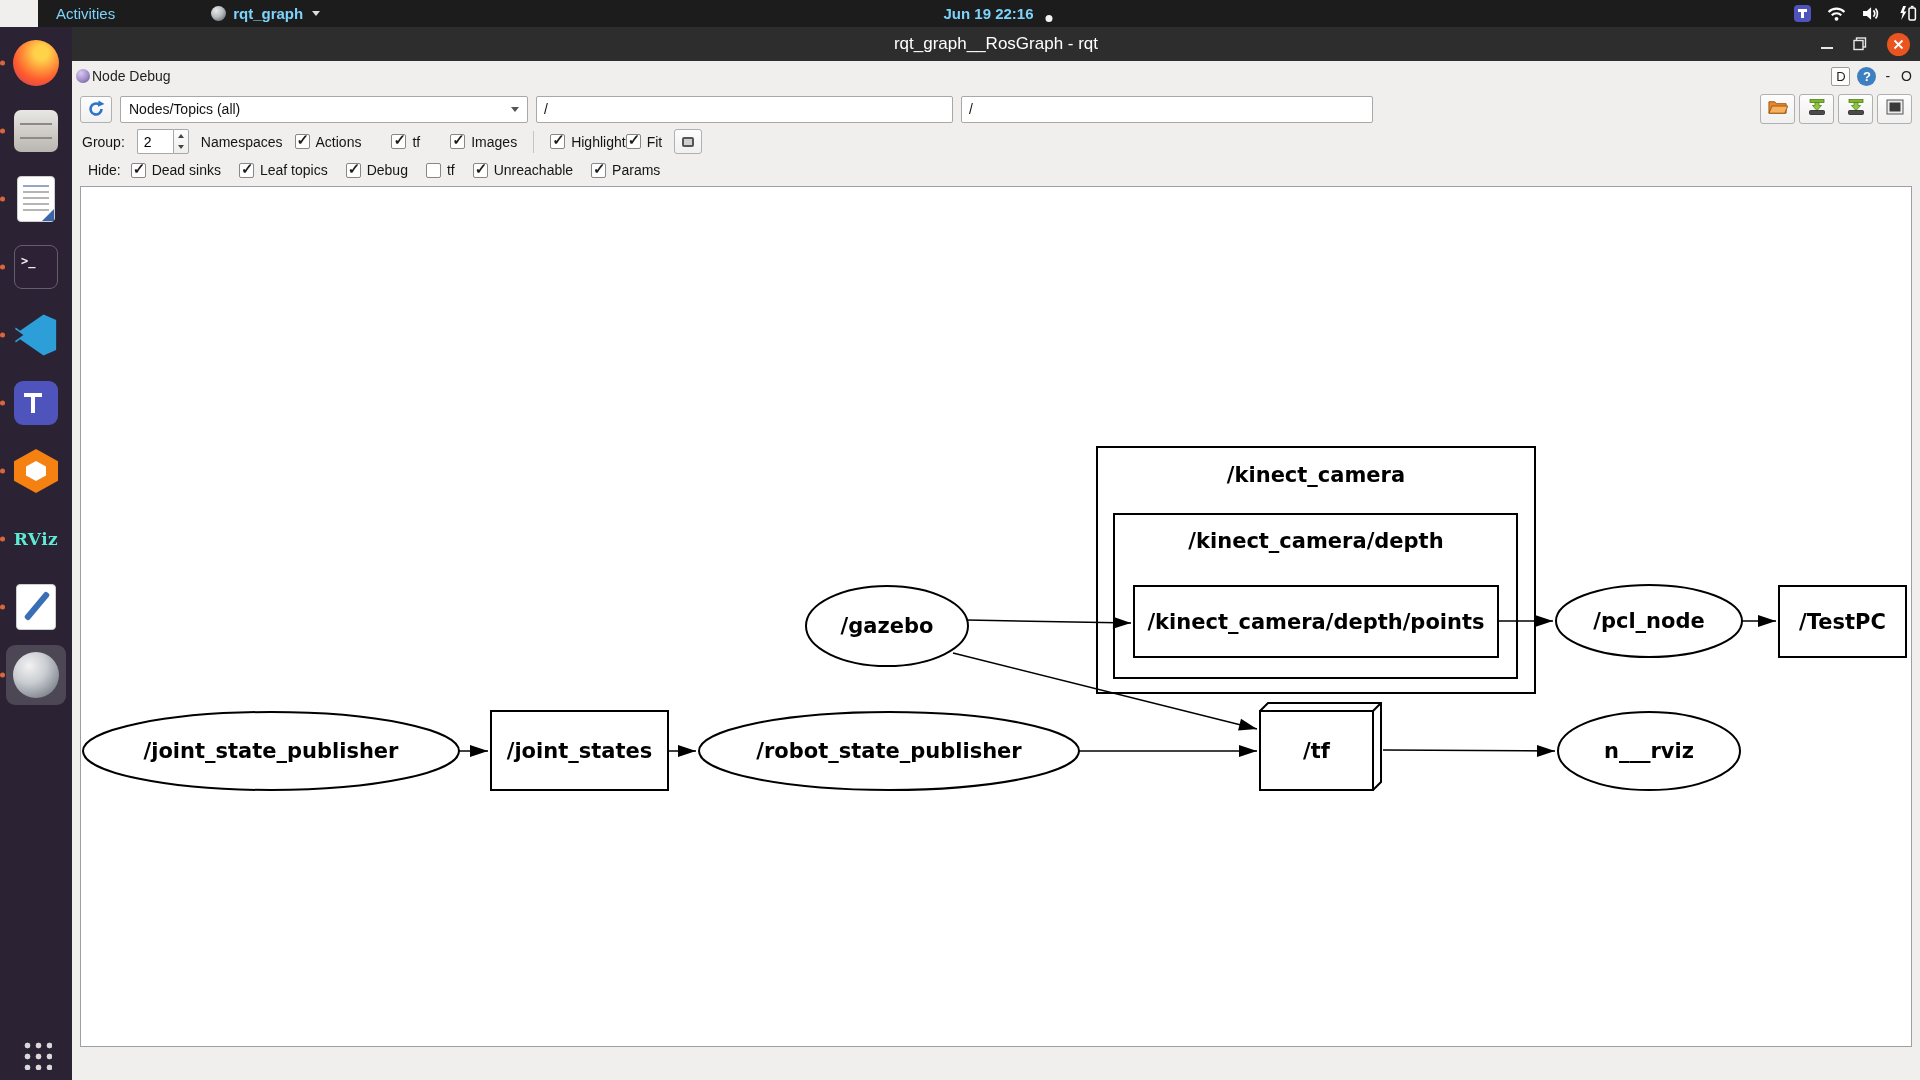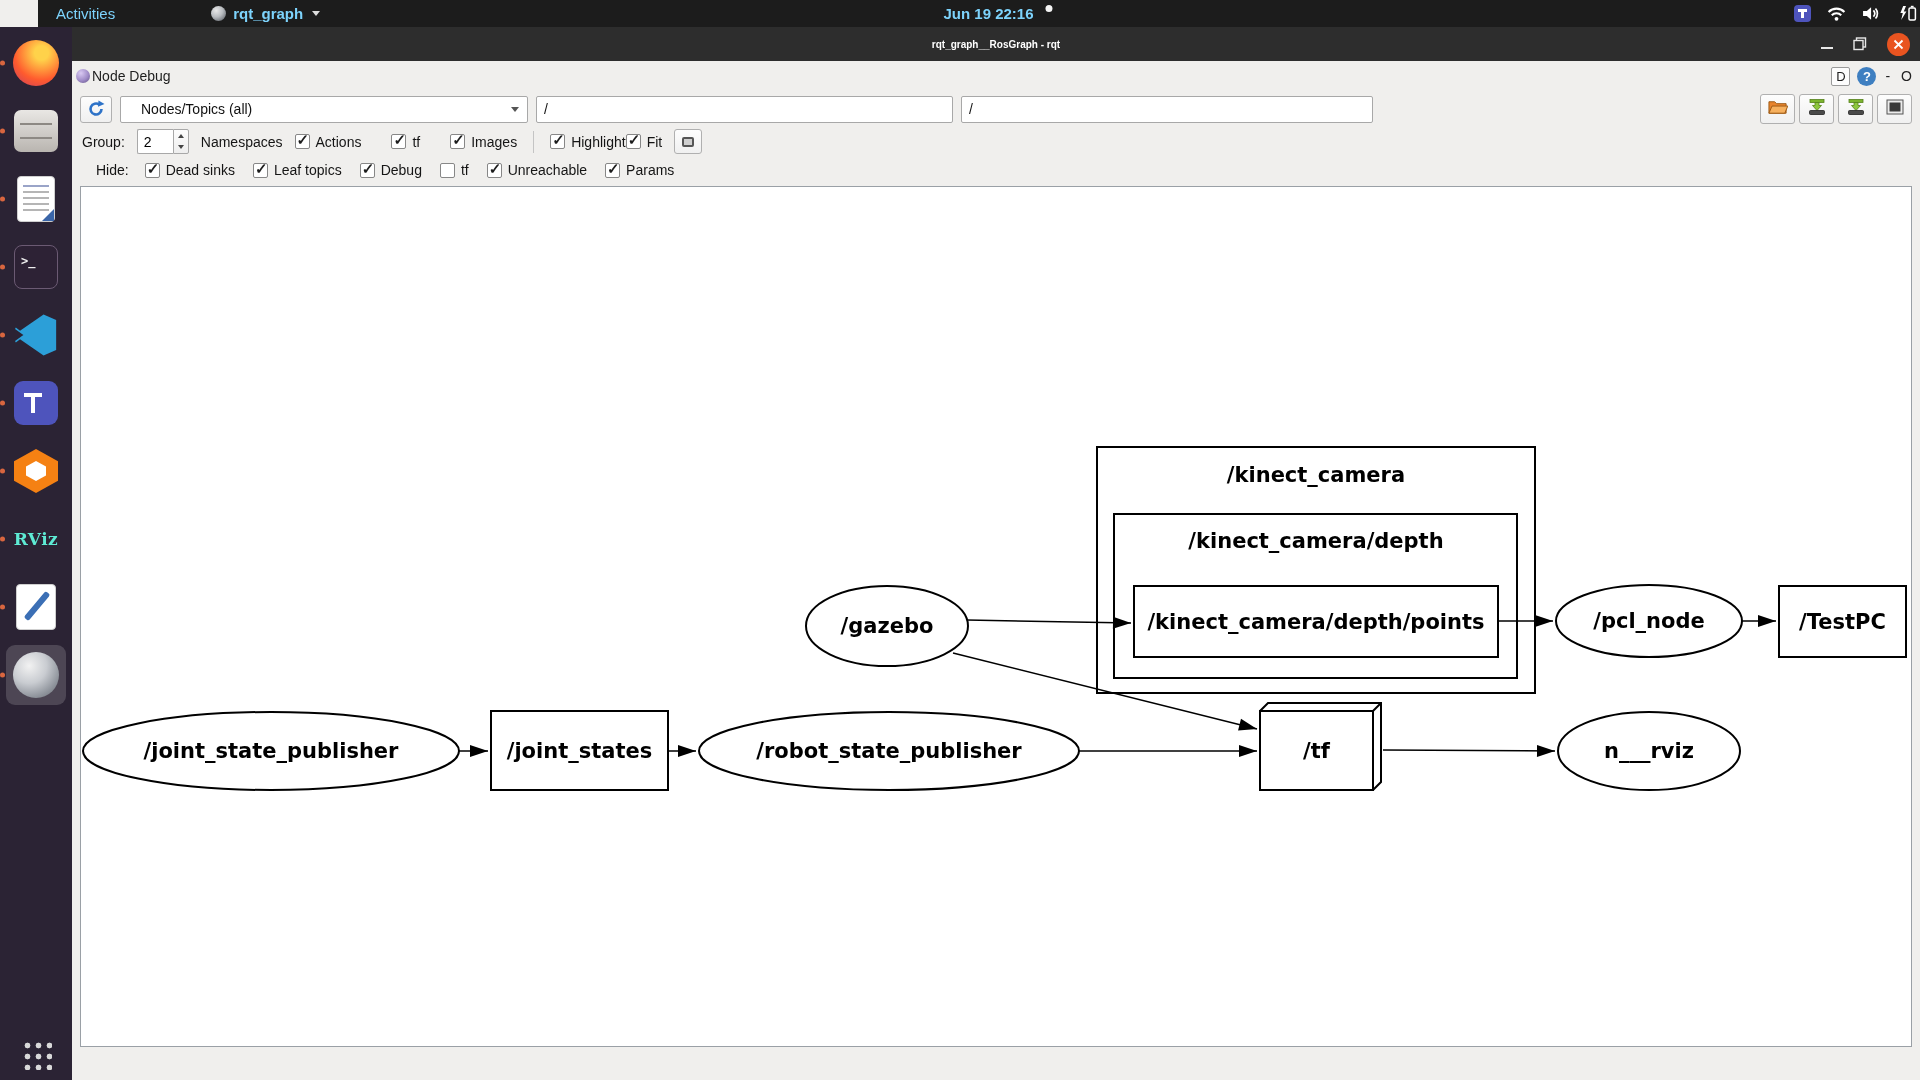--- a/index.html
+++ b/index.html
@@ -8,21 +8,21 @@
 
   
   .top-panel{position:absolute;left:0;top:0;width:1920px;height:27px;background:#1c1c1c;
     color:#7dd3fc;display:flex;align-items:center;font-size:15px;z-index:50;margin-left:38px;}
   .tp-activities{padding:0 18px;height:100%;display:flex;align-items:center;cursor:default;}
   .tp-app{display:flex;align-items:center;gap:7px;margin-left:78px;font-weight:bold;}
   .tp-sphere{width:15px;height:15px;border-radius:50%;
     background:radial-gradient(circle at 35% 30%,#e8e8e8,#b9bcc0 45%,#7d8187 75%,#55585d);}
   .tp-caret{width:0;height:0;border-left:4px solid transparent;border-right:4px solid transparent;
     border-top:5px solid #ddd;margin-left:2px;}
-  .tp-clock{position:absolute;left:50%;transform:translateX(-50%);display:flex;align-items:flex-start;gap:12px;font-weight:bold;}
+  .tp-clock{position:absolute;left:50%;transform:translateX(-50%);display:flex;align-items:flex-end;gap:12px;font-weight:bold;}
   .tp-dot{width:7px;height:7px;border-radius:50%;background:#f4f4f4;}
   .tp-tray{margin-left:auto;display:flex;align-items:center;gap:16px;padding-right:14px;}
   .tray-teams{width:17px;height:17px;border-radius:4px;background:#4E54BC;position:relative;}
   .tray-teams::before{content:"";position:absolute;left:4px;top:4px;width:9px;height:2.5px;background:#fff;}
   .tray-teams::after{content:"";position:absolute;left:7px;top:4px;width:2.5px;height:9px;background:#fff;}
 
   
   .dock{position:absolute;left:0;top:27px;width:72px;height:1053px;background:#2b2334;
     display:flex;flex-direction:column;align-items:center;padding-top:6px;z-index:40;}
   .dock-item{position:relative;width:60px;height:60px;margin-bottom:8px;border-radius:9px;
@@ -59,21 +59,21 @@
   .i-rviz{color:#5eead4;font-weight:bold;font-size:17px;font-family:"DejaVu Serif",serif;letter-spacing:0.5px;}
   .i-draw{width:40px;height:46px;background:#fff;border-radius:4px;border:1px solid #cfcfcf;position:relative;overflow:hidden;}
   .i-draw::before{content:"";position:absolute;left:17px;top:4px;width:6px;height:34px;background:#3b6fb5;
     transform:rotate(40deg);border-radius:2px;}
   .i-rqt{width:46px;height:46px;border-radius:50%;
     background:radial-gradient(circle at 35% 30%,#f2f2f2,#c9ccd1 40%,#8e939b 72%,#63676e);}
 
   
   .window{position:absolute;left:72px;top:27px;width:1848px;height:1053px;background:#f0efed;}
   .titlebar{position:absolute;left:0;top:0;width:100%;height:34px;background:#2d2d2d;
-    display:flex;align-items:center;justify-content:center;color:#fff;font-weight:bold;font-size:10px;}
+    display:flex;align-items:center;justify-content:center;color:#fff;font-weight:normal;font-size:17px;}
   .tb-controls{position:absolute;right:10px;top:0;height:34px;display:flex;align-items:center;gap:20px;}
   .tb-min{width:12px;height:2px;background:#e8e8e8;margin-top:8px;}
   .tb-close{width:23px;height:23px;border-radius:50%;background:#E95420;display:flex;
     align-items:center;justify-content:center;}
 
   
   .plugin-row{position:absolute;left:0;top:34px;width:100%;height:30px;display:flex;align-items:center;
     font-size:14px;color:#1e1e1e;padding-left:4px;}
   .pl-sphere{width:14px;height:14px;border-radius:50%;margin-right:2px;
     background:radial-gradient(circle at 35% 30%,#d9c9f2,#a08cc8 55%,#5e4f82);}
@@ -84,35 +84,35 @@
     display:flex;align-items:center;justify-content:center;font-size:13px;font-weight:bold;}
   .pc-min,.pc-close{font-size:14px;color:#222;padding:0 2px;}
 
   
   .toolbar{position:absolute;left:0;top:64px;width:100%;height:36px;display:flex;align-items:center;
     padding-left:8px;}
   .btn{border:1px solid #b0b0b0;border-radius:3px;background:linear-gradient(#fdfdfd,#f0f0f0);
     display:flex;align-items:center;justify-content:center;}
   .refresh-btn{width:32px;height:27px;margin-right:8px;}
   .combo{width:408px;height:27px;background:#fff;border:1px solid #a8a8a8;border-radius:2px;
-    display:flex;align-items:center;padding:0 20px;font-size:14px;color:#111;position:relative;}
+    display:flex;align-items:center;padding:0 8px;font-size:14px;color:#111;position:relative;}
   .combo-arrow{position:absolute;right:8px;width:0;height:0;border-left:4.5px solid transparent;
     border-right:4.5px solid transparent;border-top:5.5px solid #555;}
   .tb-input{height:27px;background:#fff;border:1px solid #a8a8a8;border-radius:2px;font-size:14px;
     padding:0 7px;color:#111;font-family:"Liberation Sans",sans-serif;}
   .tb-input.f1{width:417px;margin-left:8px;}
   .tb-input.f2{width:412px;margin-left:8px;}
   .tb-right{position:absolute;right:8px;display:flex;gap:4px;}
   .tb-right .btn{width:35px;height:30px;}
 
   
   .opt-row{position:absolute;left:0;top:100px;width:100%;height:29px;display:flex;align-items:center;
     font-size:14px;color:#151515;padding-left:10px;gap:12px;}
   .hide-row{position:absolute;left:0;top:129px;width:100%;height:28px;display:flex;align-items:center;
-    font-size:14px;color:#151515;padding-left:24px;gap:16px;}
+    font-size:14px;color:#151515;padding-left:16px;gap:10px;}
   .spin{display:flex;height:25px;}
   .spin input{width:36px;border:1px solid #a8a8a8;border-right:none;border-radius:2px 0 0 2px;
     padding:0 6px;font-size:14px;font-family:"Liberation Sans",sans-serif;}
   .spin-btns{width:16px;display:flex;flex-direction:column;border:1px solid #a8a8a8;border-radius:0 2px 2px 0;
     background:linear-gradient(#fdfdfd,#eee);}
   .spin-btns span{flex:1;display:flex;align-items:center;justify-content:center;}
   .tri-up{width:0;height:0;border-left:3.5px solid transparent;border-right:3.5px solid transparent;
     border-bottom:4.5px solid #444;}
   .tri-down{width:0;height:0;border-left:3.5px solid transparent;border-right:3.5px solid transparent;
     border-top:4.5px solid #444;}

